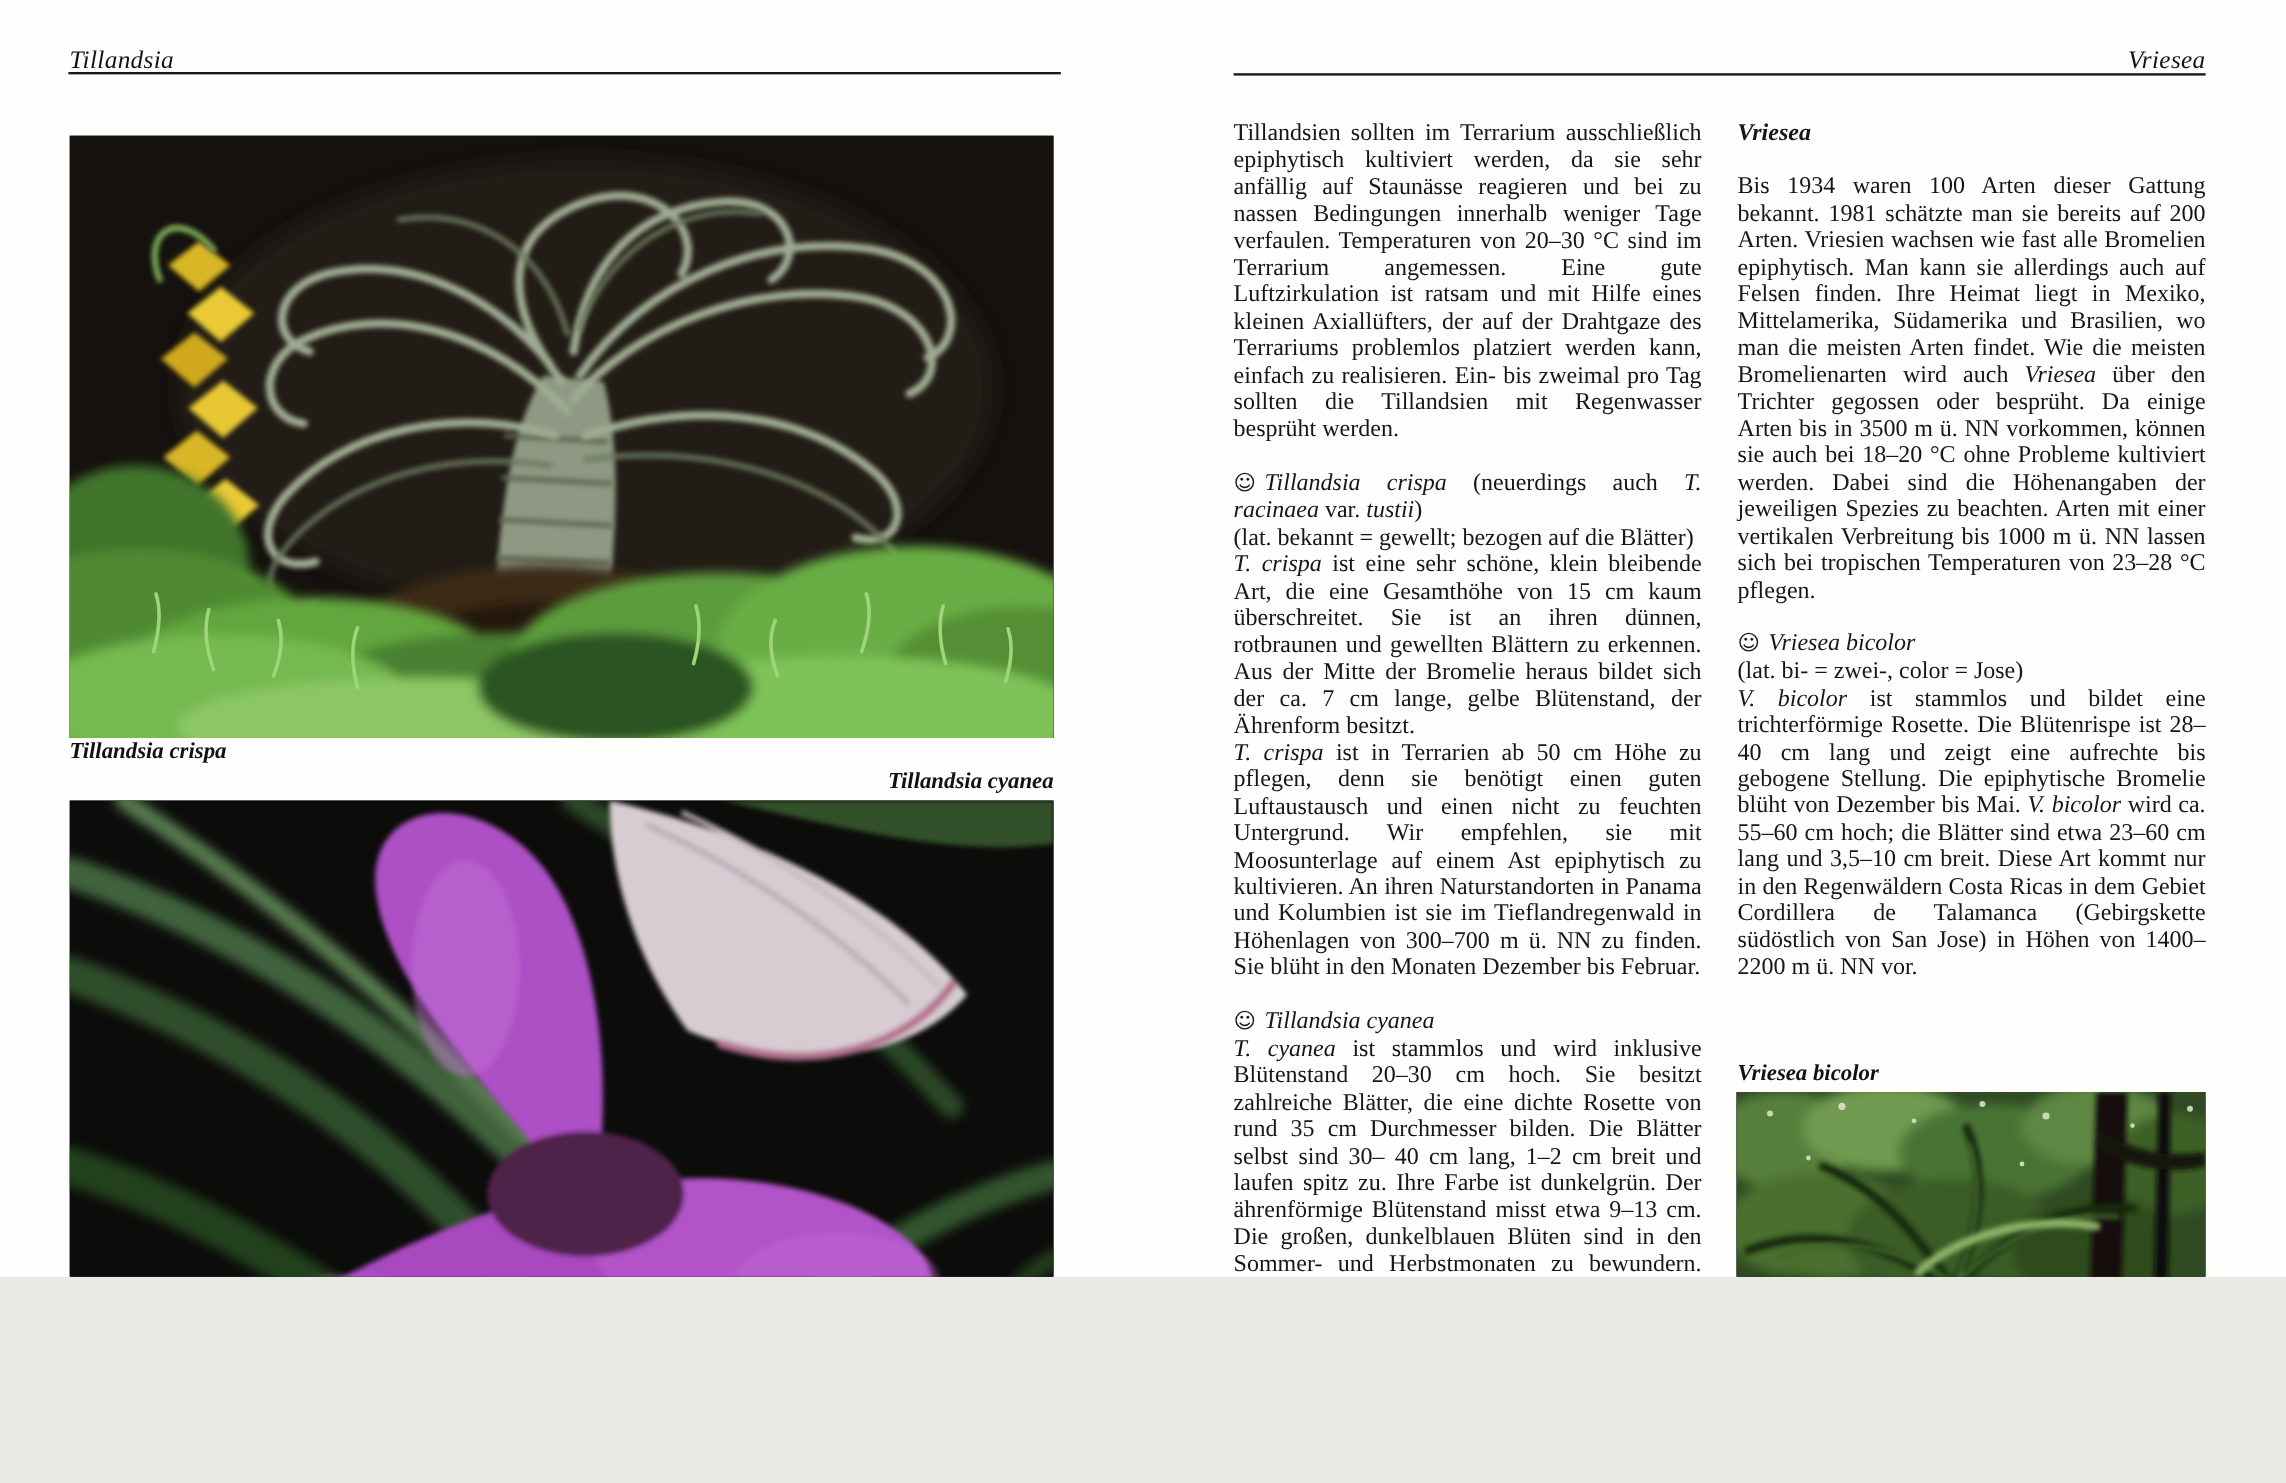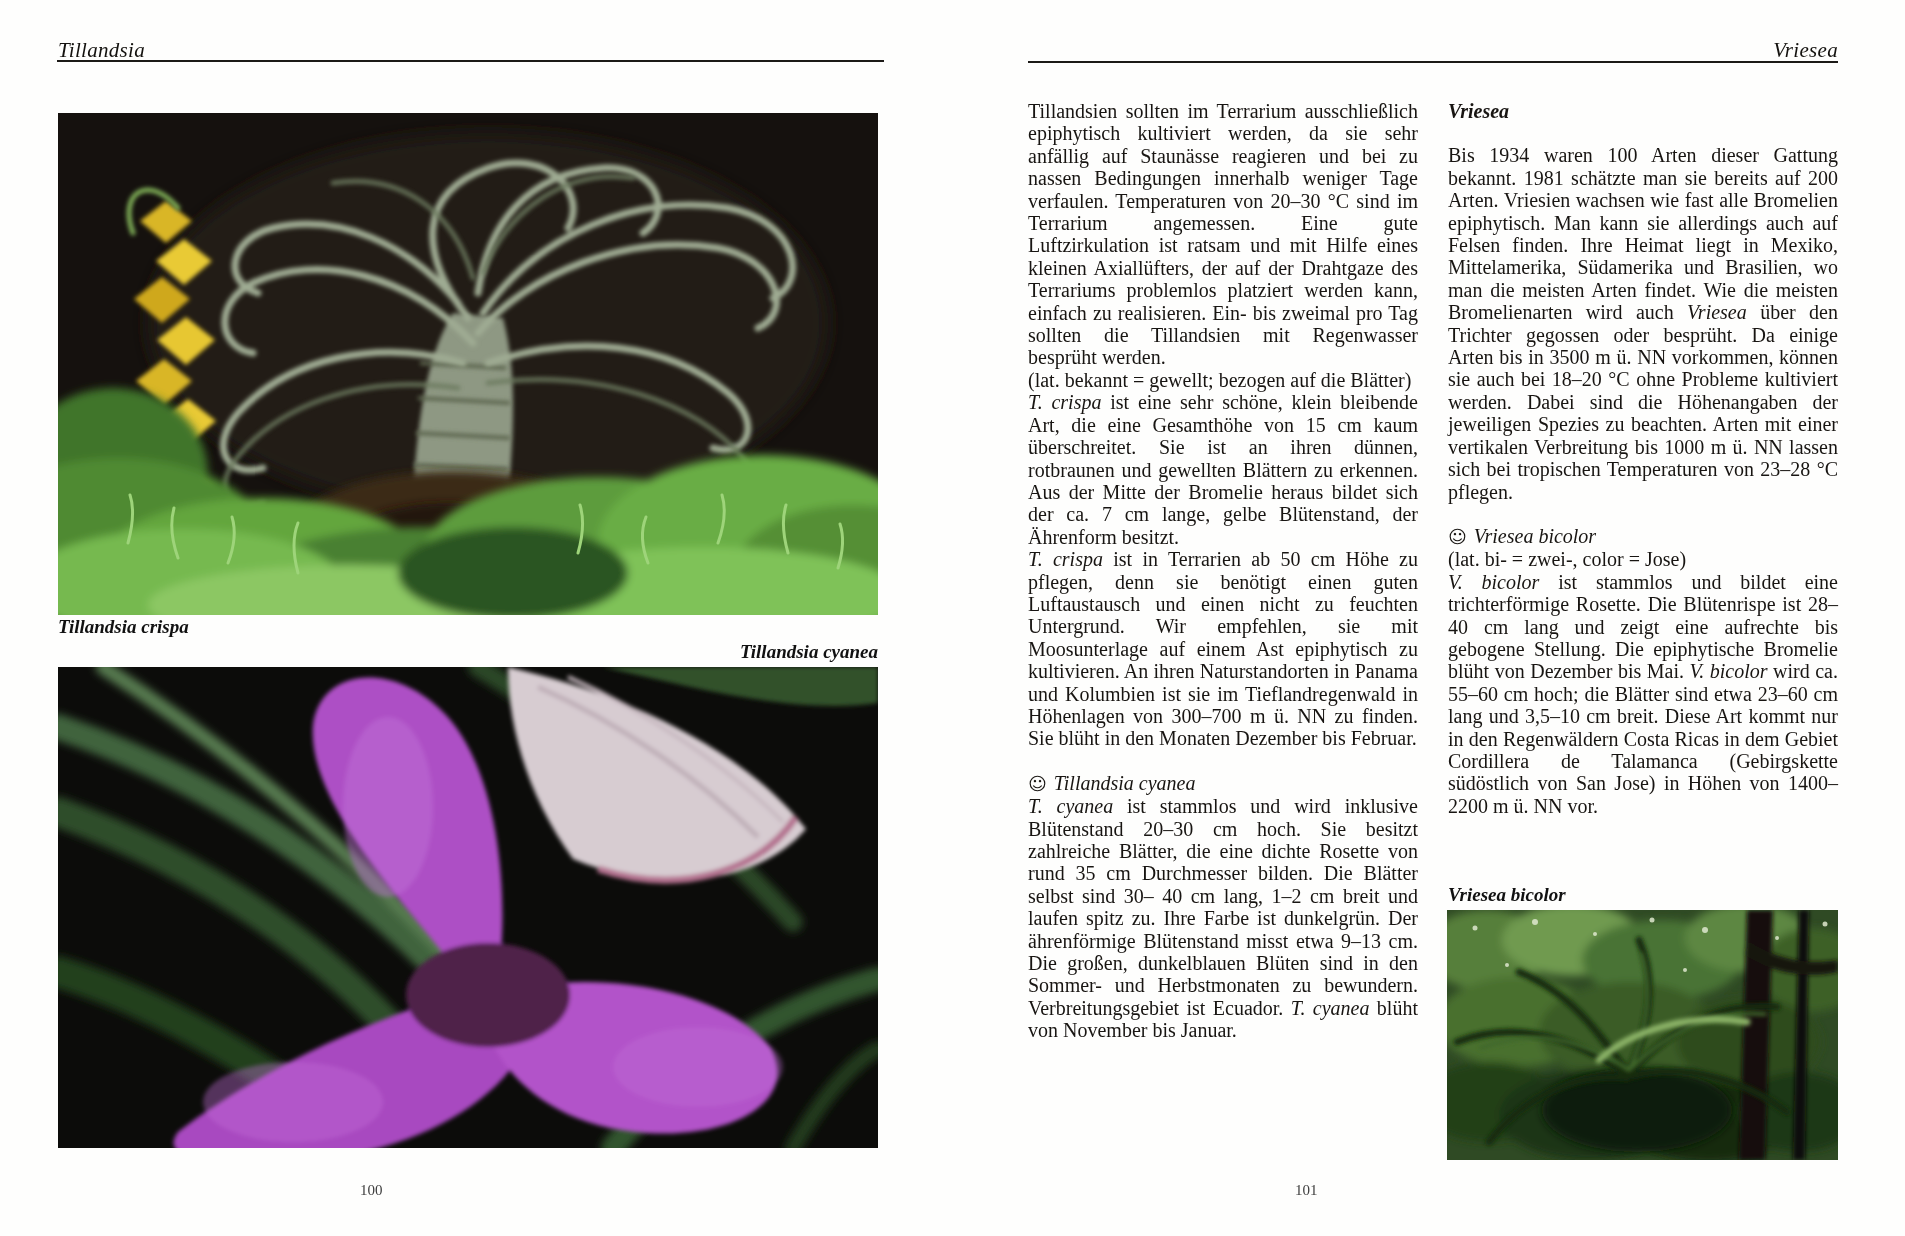--- a/index.html
+++ b/index.html
@@ -1,17 +1,17 @@
 <!DOCTYPE html>
 <html lang="de"><head>
 <meta charset="utf-8">
 <style>
   html,body{margin:0;padding:0;}
   body{width:1905px;height:1236px;background:#e9e9e6;font-family:"Liberation Serif","DejaVu Serif",serif;}
-  .spread{position:relative;width:1905px;height:1236px;background:#fefefd;overflow:hidden;color:#1b1815;}
+  .spread{position:relative;width:1905px;height:1064px;background:#fefefd;overflow:hidden;color:#1b1815;}
 
   
   .running-head{position:absolute;font-style:italic;font-size:21px;letter-spacing:.3px;color:#14120f;}
   .head-rule{position:absolute;height:2px;background:#1c1a17;}
 
   
   .photo{position:absolute;overflow:hidden;background:#100d0b;}
   .photo svg{display:block;width:100%;height:100%;}
 
   
@@ -159,20 +159,21 @@
     </svg>
   </div>
 
   <div class="pagenum" style="left:360px;top:1182px;">100</div>
 
   <div class="running-head" style="left:1028px;top:38px;width:810px;text-align:right;">Vriesea</div>
   <div class="head-rule" style="left:1028px;top:61px;width:810px;"></div>
 
   <div class="col" style="left:1028px;">
     <p><span>Tillandsien sollten im Terrarium ausschließlich epiphytisch kultiviert werden, da sie sehr anfällig auf Staunässe reagieren und bei zu nassen Bedingungen innerhalb weniger Tage verfaulen. Temperaturen von 20–30 °C sind im Terrarium angemessen. Eine gute Luftzirkulation ist ratsam und mit Hilfe eines kleinen Axiallüfters, der auf der Drahtgaze des Terrariums problemlos platziert werden kann, einfach zu realisieren. Ein- bis zweimal pro Tag sollten die Tillandsien mit Regenwasser besprüht werden.</span></p>
+    <p class="sp"><span class="smiley">☺</span><span><span class="it">Tillandsia crispa</span><span> (neuerdings auch </span><span class="it">T. racinaea</span><span> var. </span><span class="it">tustii</span><span>)</span></span></p>
     <p>(lat. bekannt = gewellt; bezogen auf die Blätter)</p>
     <p><span class="it">T. crispa</span><span> ist eine sehr schöne, klein bleibende Art, die eine Gesamthöhe von 15 cm kaum überschreitet. Sie ist an ihren dünnen, rotbraunen und gewellten Blättern zu erkennen. Aus der Mitte der Bromelie heraus bildet sich der ca. 7 cm lange, gelbe Blütenstand, der Ährenform besitzt.</span></p>
     <p><span class="it">T. crispa</span><span> ist in Terrarien ab 50 cm Höhe zu pflegen, denn sie benötigt einen guten Luftaustausch und einen nicht zu feuchten Untergrund. Wir empfehlen, sie mit Moosunterlage auf einem Ast epiphytisch zu kultivieren. An ihren Naturstandorten in Panama und Kolumbien ist sie im Tieflandregenwald in Höhenlagen von 300–700 m ü. NN zu finden. Sie blüht in den Monaten Dezember bis Februar.</span></p>
     <p class="sp"><span class="smiley">☺</span><span><span class="it">Tillandsia cyanea</span></span></p>
     <p><span class="it">T. cyanea</span><span> ist stammlos und wird inklusive Blütenstand 20–30 cm hoch. Sie besitzt zahlreiche Blätter, die eine dichte Rosette von rund 35 cm Durchmesser bilden. Die Blätter selbst sind 30– 40 cm lang, 1–2 cm breit und laufen spitz zu. Ihre Farbe ist dunkelgrün. Der ährenförmige Blütenstand misst etwa 9–13 cm. Die großen, dunkelblauen Blüten sind in den Sommer- und Herbstmonaten zu bewundern. Verbreitungsgebiet ist Ecuador. </span><span class="it">T. cyanea</span><span> blüht von November bis Januar.</span></p>
   </div>
 
   <div class="col" style="left:1448px;">
     <p class="genus-title">Vriesea</p>
     <p class="sp"><span>Bis 1934 waren 100 Arten dieser Gattung bekannt. 1981 schätzte man sie bereits auf 200 Arten. Vriesien wachsen wie fast alle Bromelien epiphytisch. Man kann sie allerdings auch auf Felsen finden. Ihre Heimat liegt in Mexiko, Mittelamerika, Südamerika und Brasilien, wo man die meisten Arten findet. Wie die meisten Bromelienarten wird auch </span><span class="it">Vriesea</span><span> über den Trichter gegossen oder besprüht. Da einige Arten bis in 3500 m ü. NN vorkommen, können sie auch bei 18–20 °C ohne Probleme kultiviert werden. Dabei sind die Höhenangaben der jeweiligen Spezies zu beachten. Arten mit einer vertikalen Verbreitung bis 1000 m ü. NN lassen sich bei tropischen Temperaturen von 23–28 °C pflegen.</span></p>

